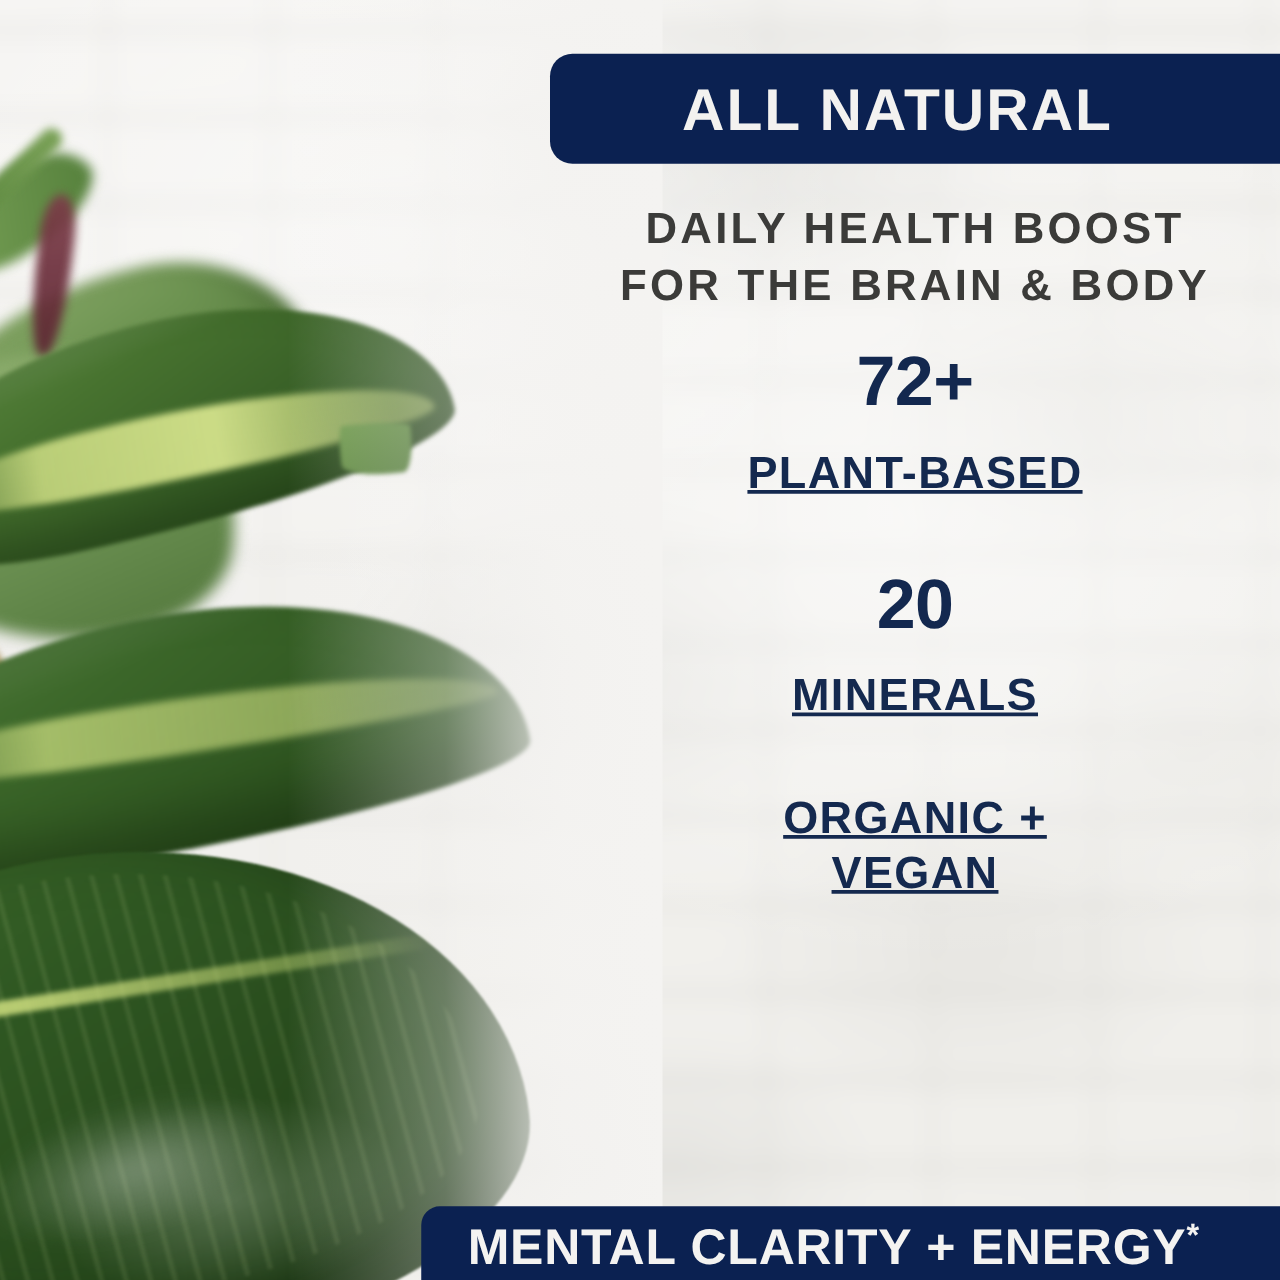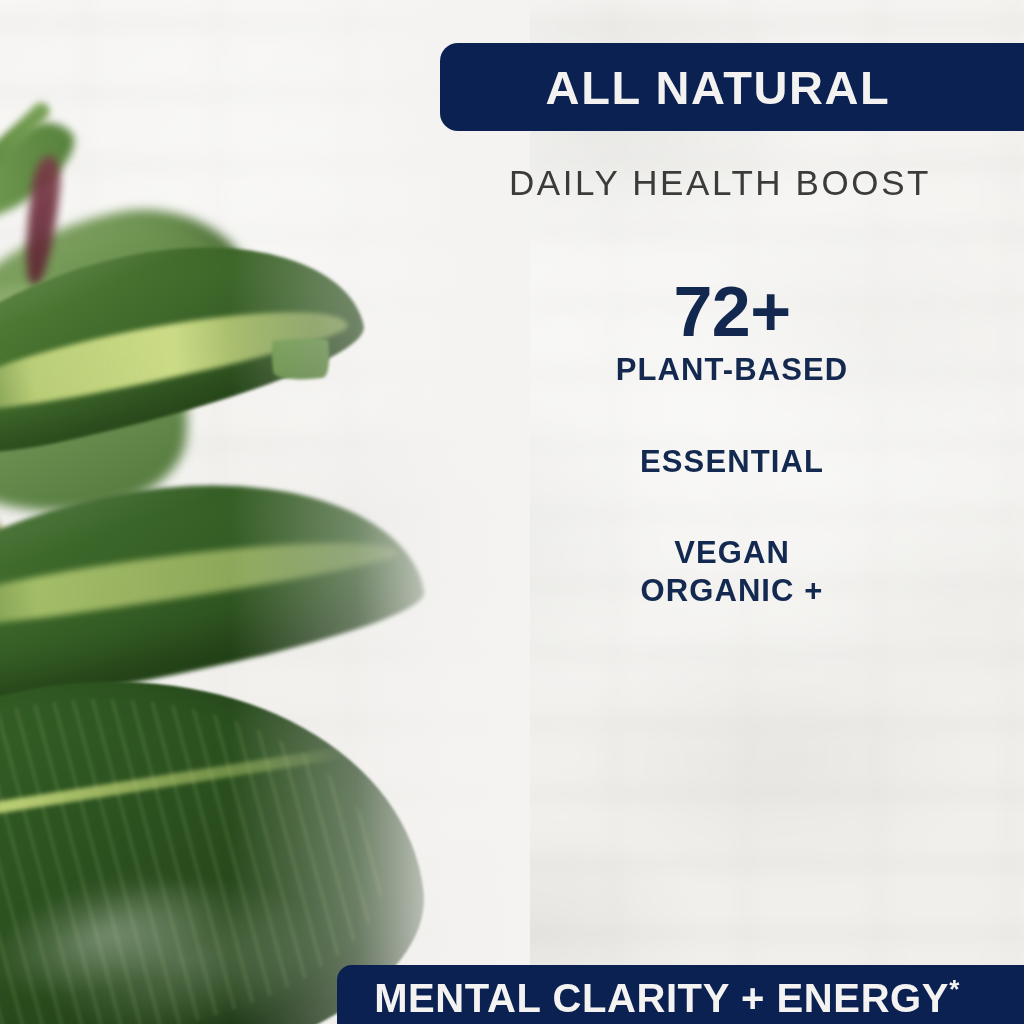--- a/index.html
+++ b/index.html
@@ -222,49 +222,50 @@
     color:#f3f2f0;
     font-size:47px;
     font-weight:700;
     letter-spacing:1.6px;
     line-height:1;
     white-space:nowrap;
   }
 
   .subtitle {
     position:absolute;
-    left:428px; top:160px; width:584px;
+    left:440px; top:160px; width:584px;
     text-align:center;
     color:#3b3b39;
     font-size:35px;
-    font-weight:400;
+    font-weight:700;
     letter-spacing:2.6px;
     line-height:1.32;
   }
   .subtitle-line { display:block; white-space:nowrap; }
 
   .stats { position:absolute; left:440px; top:276px; width:584px; }
 
   .stat { text-align:center; }
   .stat + .stat { margin-top:54px; }
 
   .stat-number {
     color:#13284f;
-    font-size:70px;
+    font-size:56px;
     font-weight:700;
     letter-spacing:-0.5px;
     line-height:1.04;
   }
   .stat-caption {
     color:#14294f;
-    font-size:31px;
+    font-size:36px;
     font-weight:600;
     letter-spacing:1.1px;
     line-height:1.22;
-    margin-top:2px;
+    margin-top:22px;
+    text-decoration:underline;
   }
   .stat-caption-line { display:block; white-space:nowrap; }
 
   .badge-bottom {
     position:absolute;
     left:337px; top:965px; width:700px; height:72px;
     background:#0b2151;
     border-radius:15px 0 0 0;
     display:flex; align-items:center; justify-content:center;
     padding-right:40px; padding-bottom:6px;
@@ -313,41 +314,43 @@
   <div class="plant-feather"></div>
 
   <div class="content">
 
     <div class="badge-top">
       <span class="badge-top-label">ALL NATURAL</span>
     </div>
 
     <div class="subtitle">
       <span class="subtitle-line">DAILY HEALTH BOOST</span>
+      <span class="subtitle-line">FOR THE BRAIN &amp; BODY</span>
     </div>
 
     <div class="stats">
 
       <div class="stat">
         <div class="stat-number">72+</div>
         <div class="stat-caption">
           <span class="stat-caption-line">PLANT-BASED</span>
         </div>
       </div>
 
       <div class="stat">
+        <div class="stat-number">20</div>
         <div class="stat-caption">
-          <span class="stat-caption-line">ESSENTIAL</span>
+          <span class="stat-caption-line">MINERALS</span>
         </div>
       </div>
 
       <div class="stat">
         <div class="stat-caption">
+          <span class="stat-caption-line">ORGANIC +</span>
           <span class="stat-caption-line">VEGAN</span>
-          <span class="stat-caption-line">ORGANIC +</span>
         </div>
       </div>
 
     </div>
 
     <div class="badge-bottom">
       <span class="badge-bottom-label"><span>MENTAL CLARITY + ENERGY</span><span class="badge-bottom-star">*</span></span>
     </div>
 
   </div>

